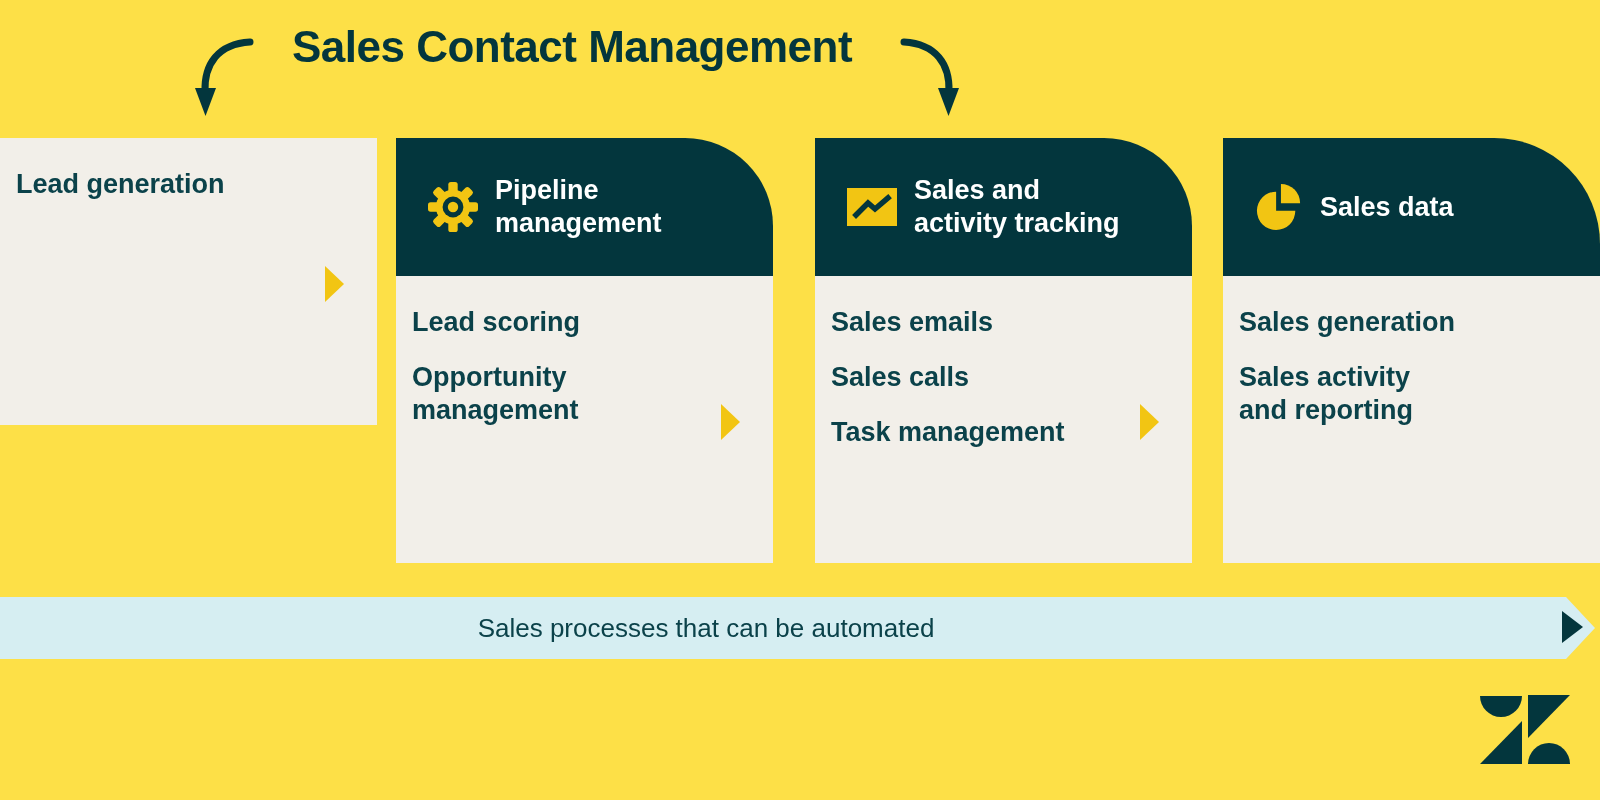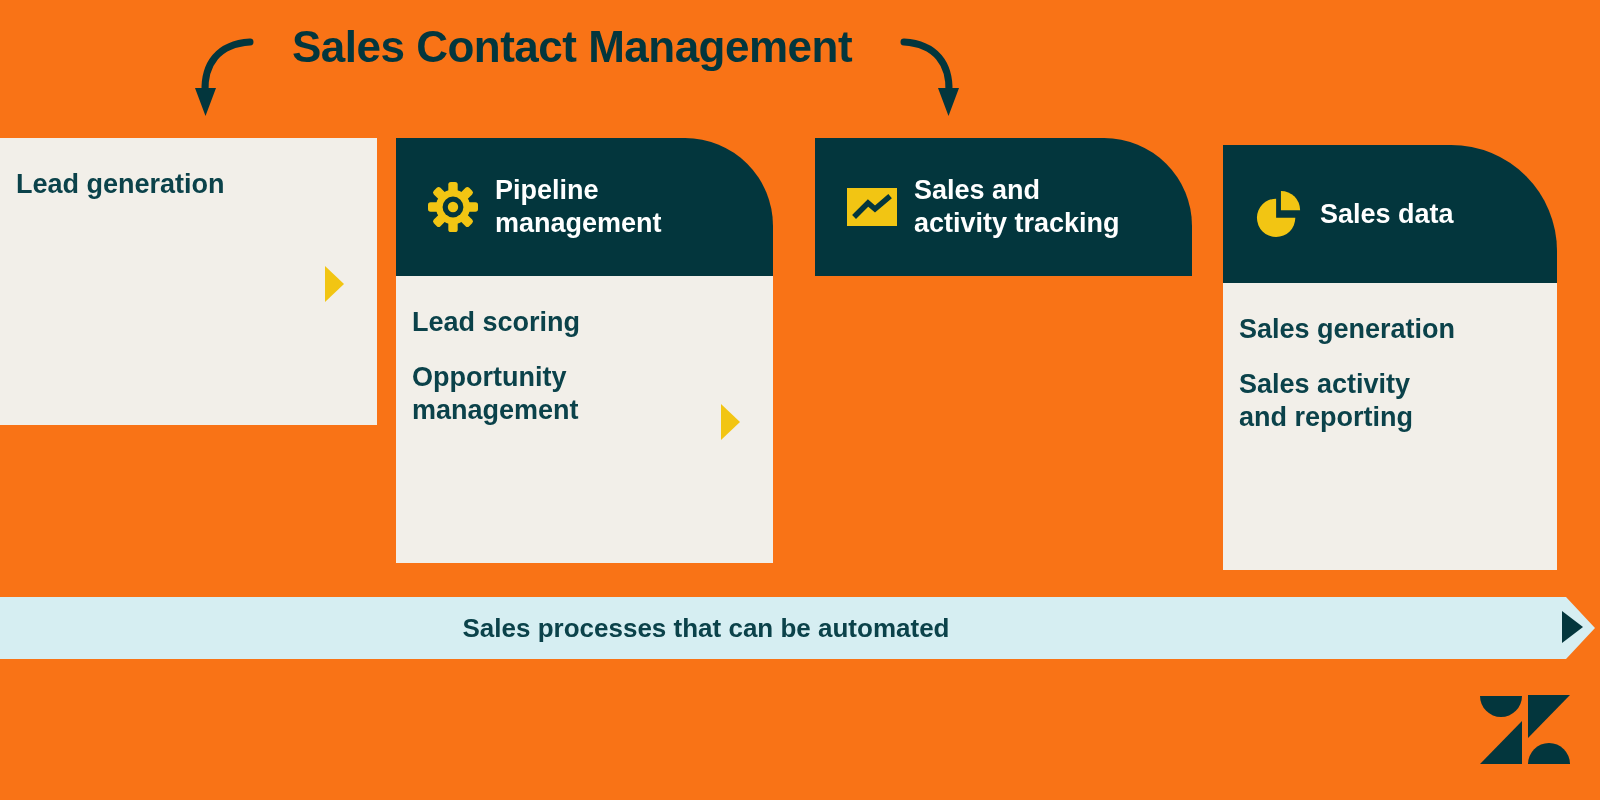--- a/index.html
+++ b/index.html
@@ -1,39 +1,39 @@
 <!DOCTYPE html>
 <html><head>
 <meta charset="utf-8">
 <style>
   * { margin:0; padding:0; box-sizing:border-box; }
   html,body { width:1600px; height:800px; }
   body { font-family:"Liberation Sans", sans-serif; }
 
   .canvas {
     position:relative; width:1600px; height:800px;
-    background:#f97316; overflow:hidden;
+    background:#fde047; overflow:hidden;
   }
 
   
   .title {
     position:absolute; left:572px; top:22px; transform:translateX(-50%);
     font-size:44px; font-weight:bold; color:#03363D; white-space:nowrap;
     letter-spacing:-0.5px;
   }
   .curve-arrow { position:absolute; width:64px; height:88px; }
   .curve-arrow.left  { left:192px; top:36px; }
   .curve-arrow.right { left:898px; top:36px; }
 
   
   .card { position:absolute; top:138px; width:377px; height:425px; }
   .card.c1 { left:0; }
   .card.c2 { left:396px; }
   .card.c3 { left:815px; }
-  .card.c4 { left:1223px; width:334px;margin-top:7px; }
+  .card.c4 { left:1223px; width:377px; }
 
   .card-header {
     height:138px; background:#03363D;
     border-radius:0 88px 0 0;
     display:flex; align-items:center;
     padding:0 18px 0 32px; gap:17px;
   }
   .card.c4 .card-header { border-radius:0 106px 0 0; }
   .card-icon { flex:0 0 auto; display:block; }
   .card-title {
@@ -56,21 +56,21 @@
     border-bottom:18px solid transparent;
   }
 
   
   .banner-rect {
     position:absolute; left:0; top:597px; width:1566px; height:62px;
     background:#D6EEF2;
   }
   .banner-label {
     position:absolute; left:706px; top:0; transform:translateX(-50%);
-    line-height:62px; font-size:26px; font-weight:bold; color:#0B424A;
+    line-height:62px; font-size:26px; font-weight:normal; color:#0B424A;
     white-space:nowrap;
   }
   .banner-tip {
     position:absolute; left:1566px; top:597px; width:0; height:0;
     border-left:29px solid #D6EEF2;
     border-top:31px solid transparent;
     border-bottom:31px solid transparent;
   }
   .banner-tri {
     position:absolute; left:1562px; top:611px; width:0; height:0;
@@ -135,20 +135,26 @@
 
   <div class="card c3">
     <div class="card-header">
       <svg class="card-icon" width="50" height="38" viewBox="0 0 50 38">
         <rect width="50" height="38" fill="#F2C513"></rect>
         <polyline points="9,27 21,15 28,21 41,10" fill="none" stroke="#03363D" stroke-width="5.5" stroke-linecap="square"></polyline>
       </svg>
       <div class="card-title">Sales and
 activity tracking</div>
     </div>
+    <div class="card-body">
+      <div class="list-item">Sales emails</div>
+      <div class="list-item">Sales calls</div>
+      <div class="list-item">Task management</div>
+      <div class="pointer"></div>
+    </div>
   </div>
 
   <div class="card c4">
     <div class="card-header">
       <svg class="card-icon" width="48" height="52" viewBox="0 0 50 52">
         <path d="M22,10 A20,20 0 1 0 42,30 L22,30 Z" fill="#F2C513"></path>
         <path d="M27,22 V2 A20,20 0 0 1 47,22 Z" fill="#F2C513"></path>
       </svg>
       <div class="card-title">Sales data</div>
     </div>

